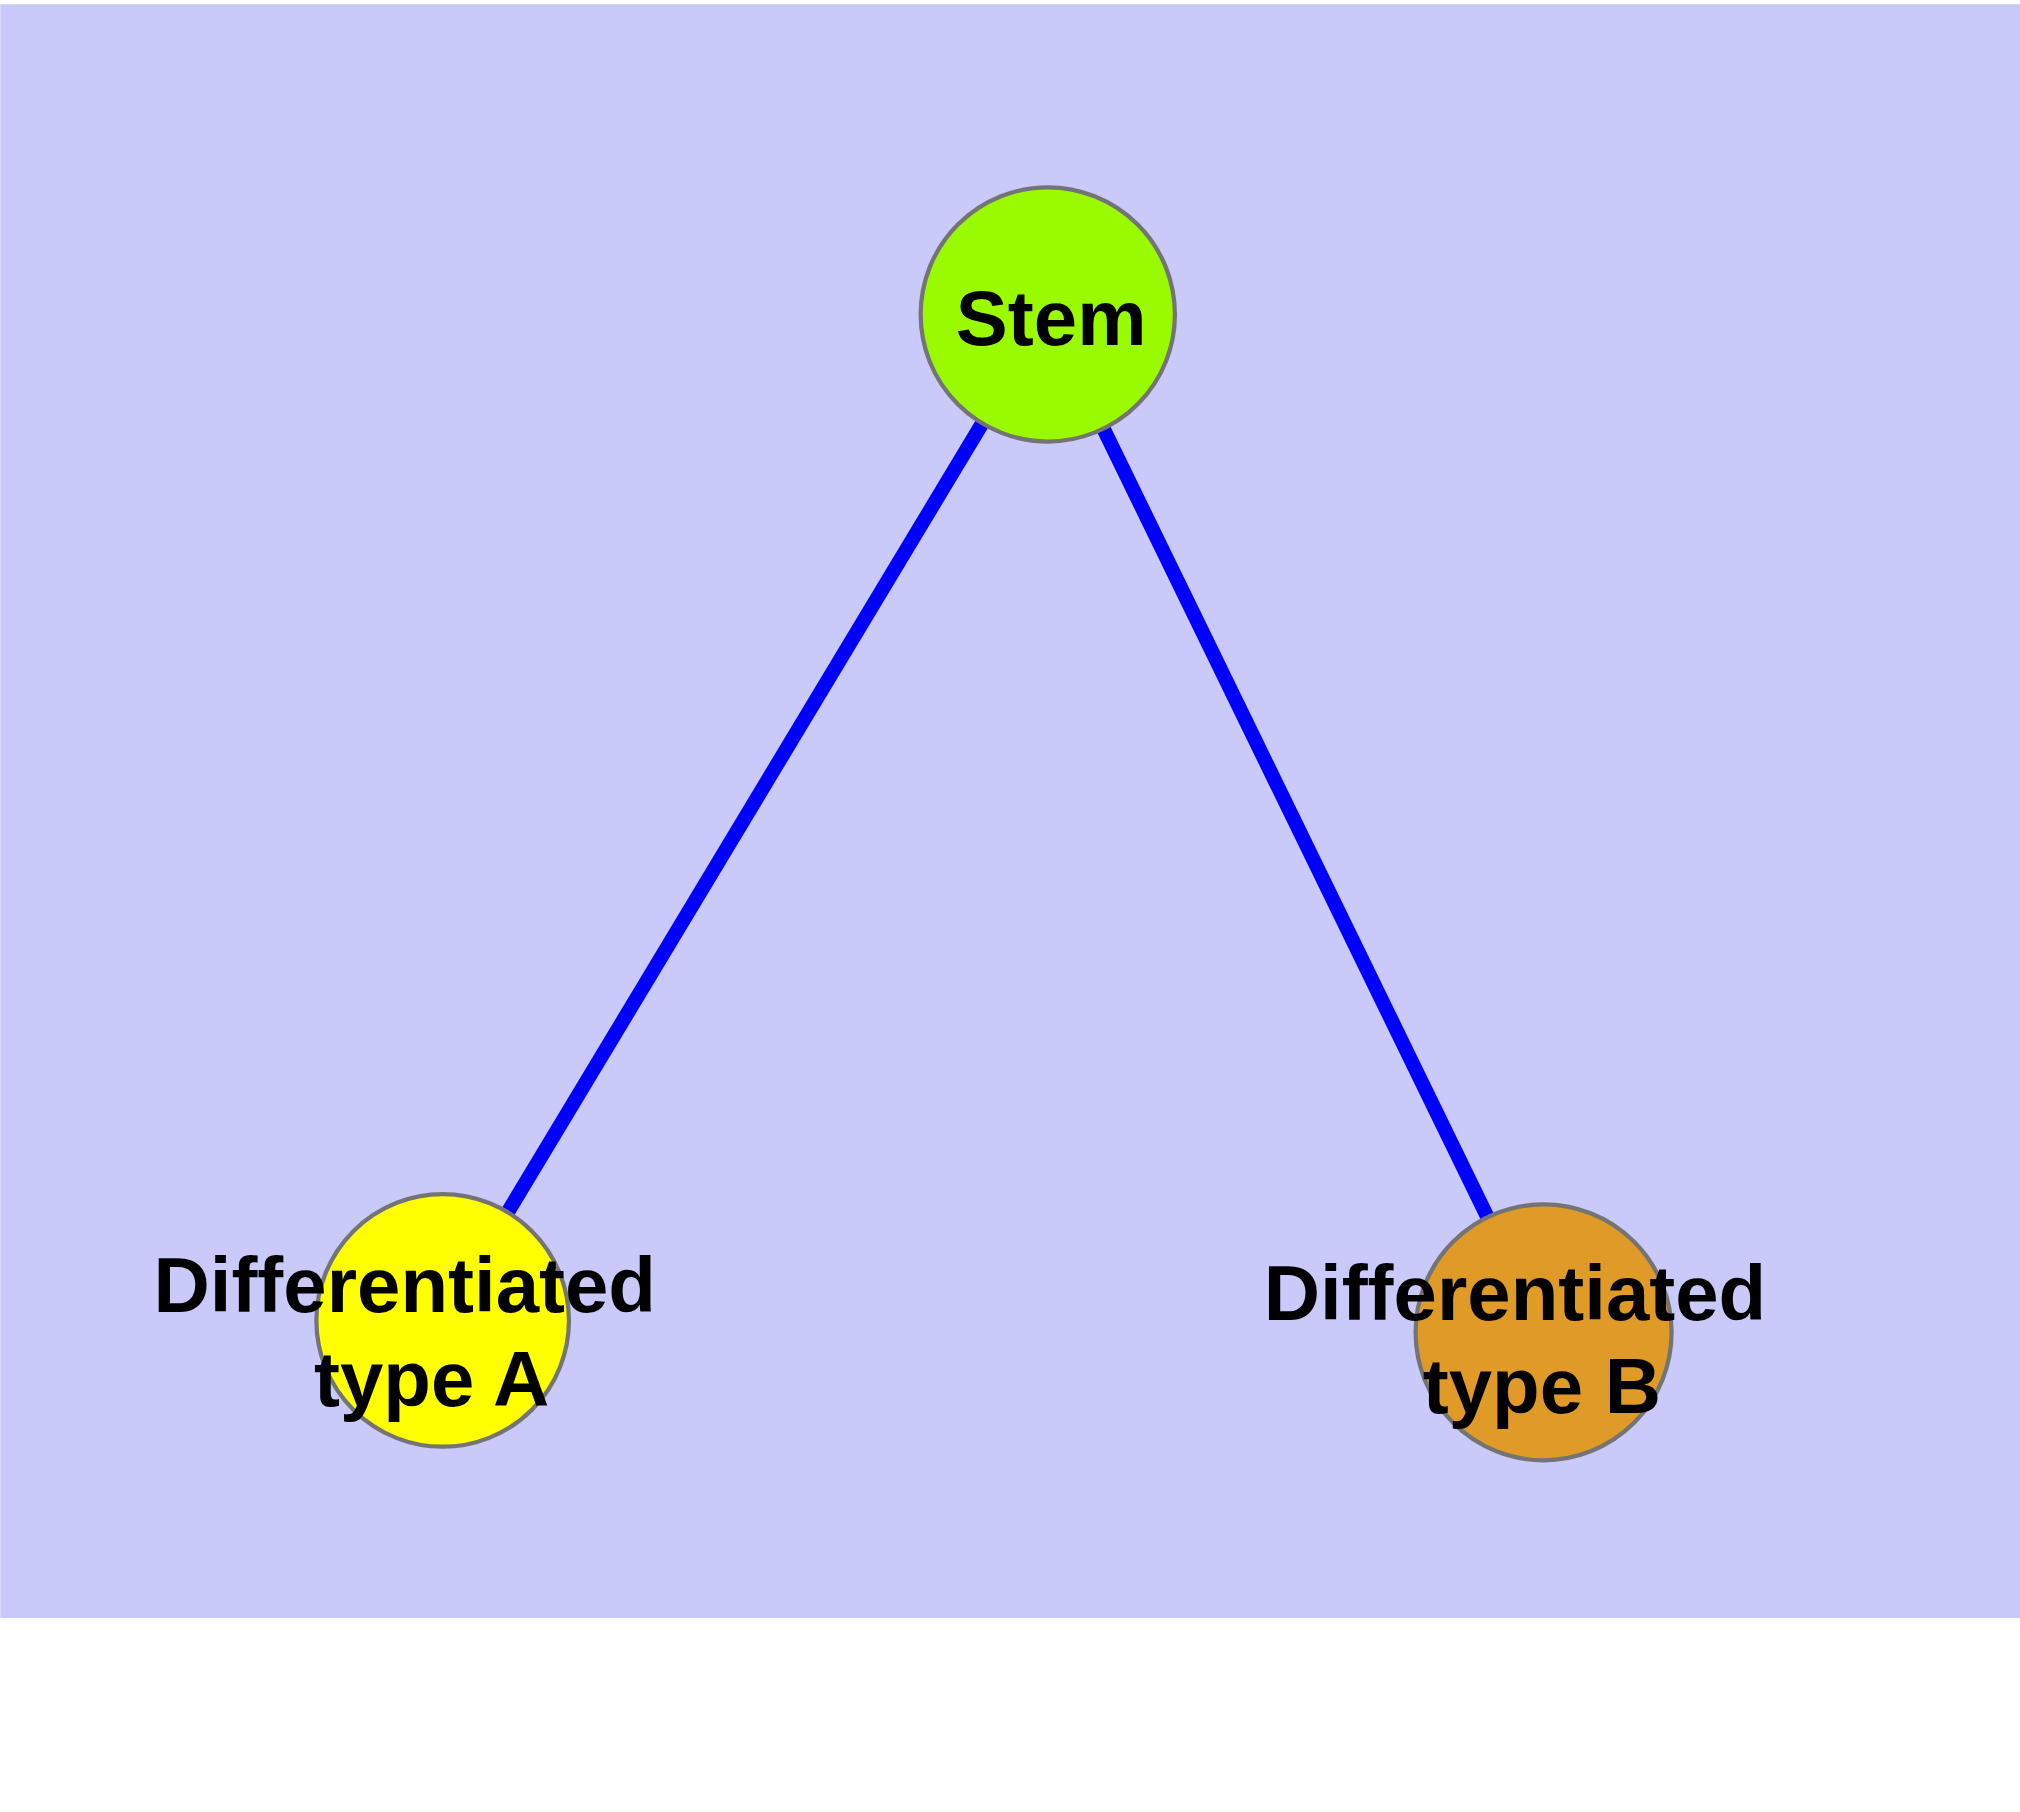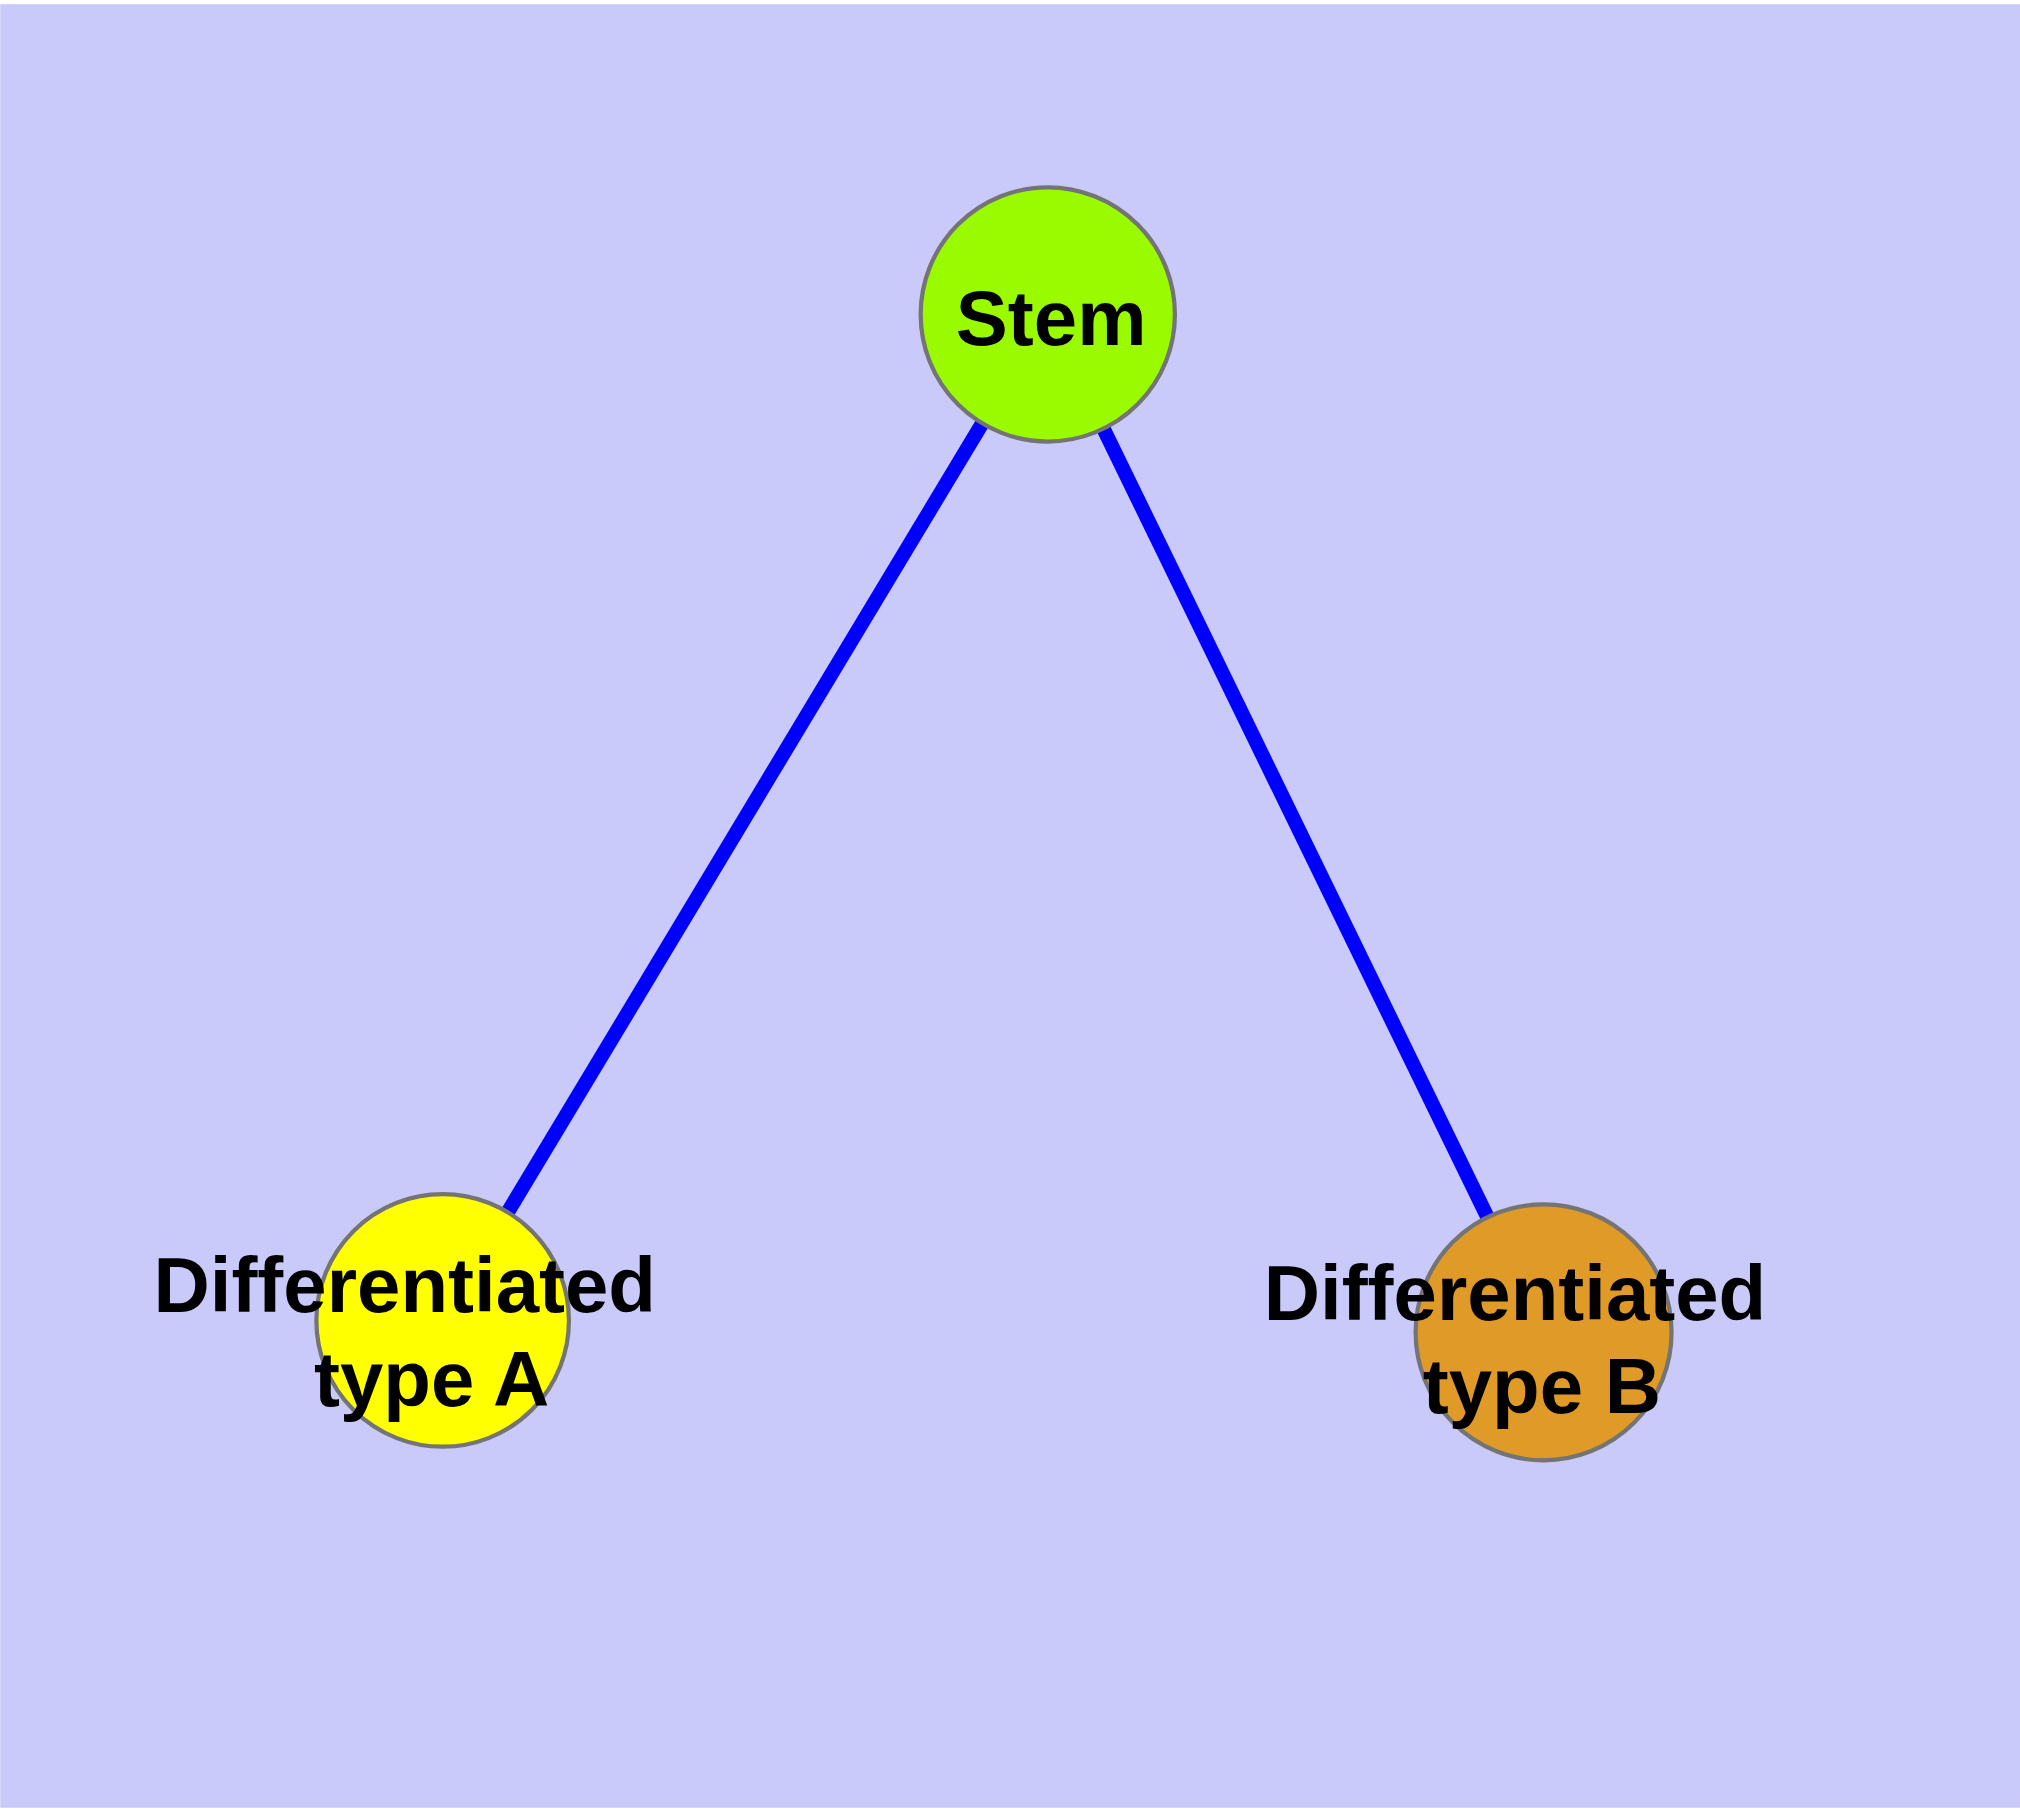--- a/index.html
+++ b/index.html
@@ -2,21 +2,21 @@
 <html style="font-size:13.6px"><head>
 <meta charset="utf-8">
 <style>
   html, body {
     margin: 0;
     padding: 0;
     background: #ffffff;
   }
   .stage {
     width: 2021px;
-    height: 1812px;
+    height: 1618px;
     position: relative;
     background: #ffffff;
   }
   svg {
     display: block;
   }
   .edge-line {
     fill: none;
     stroke-linecap: butt;
   }

